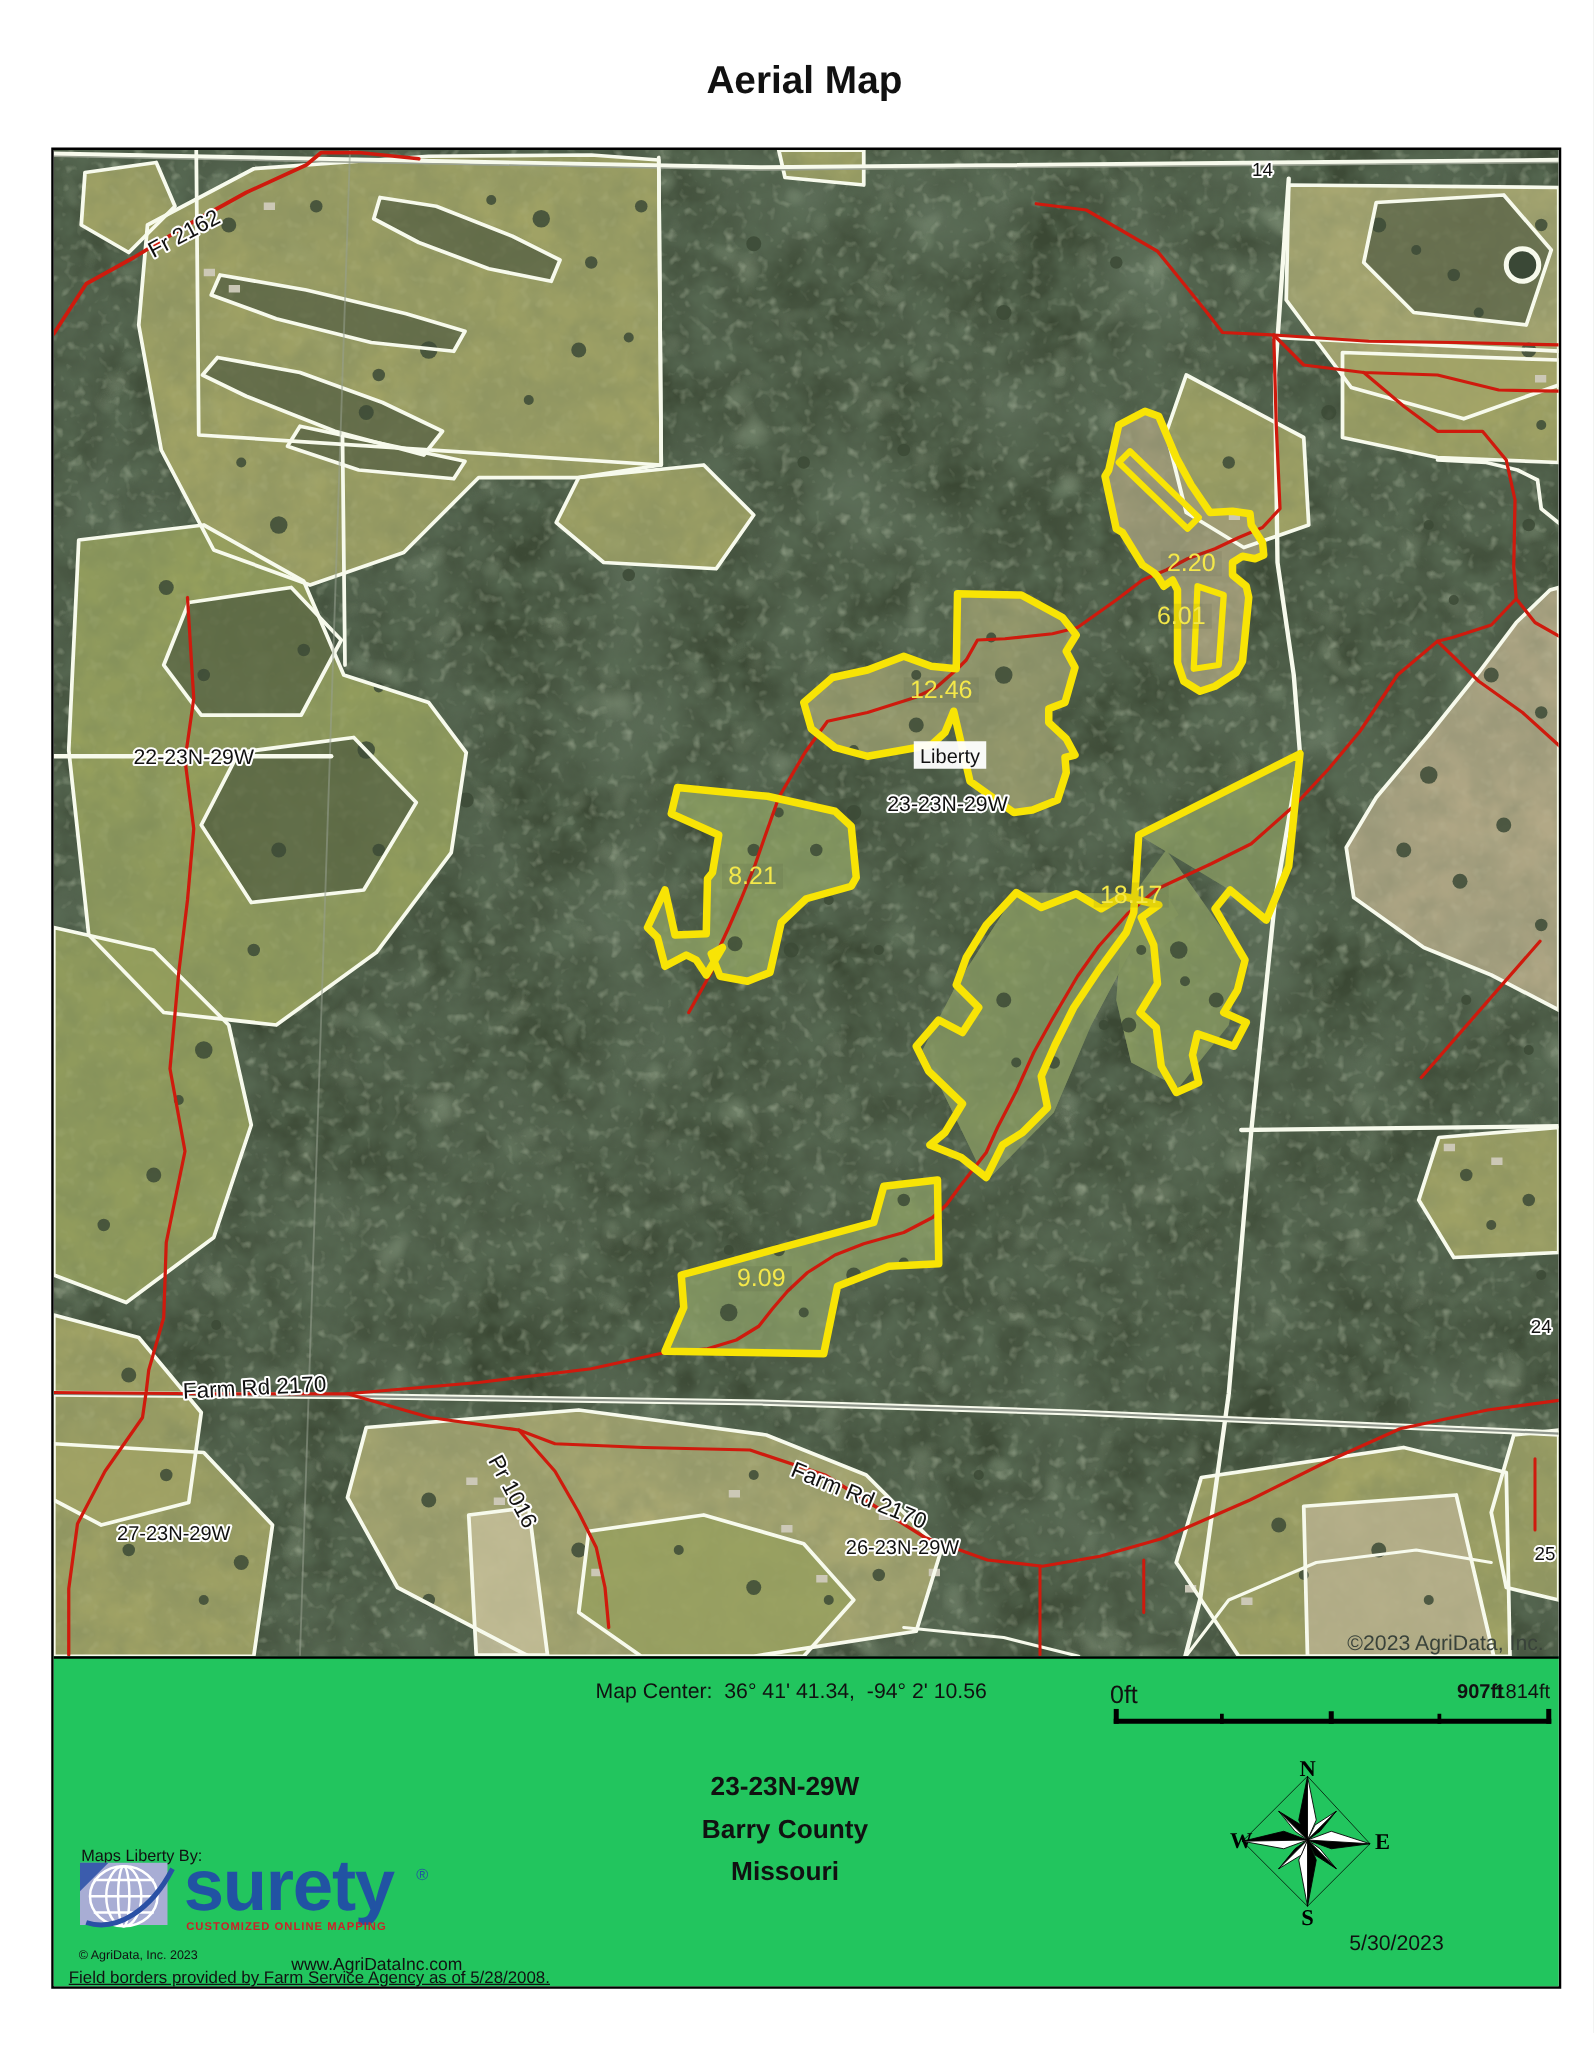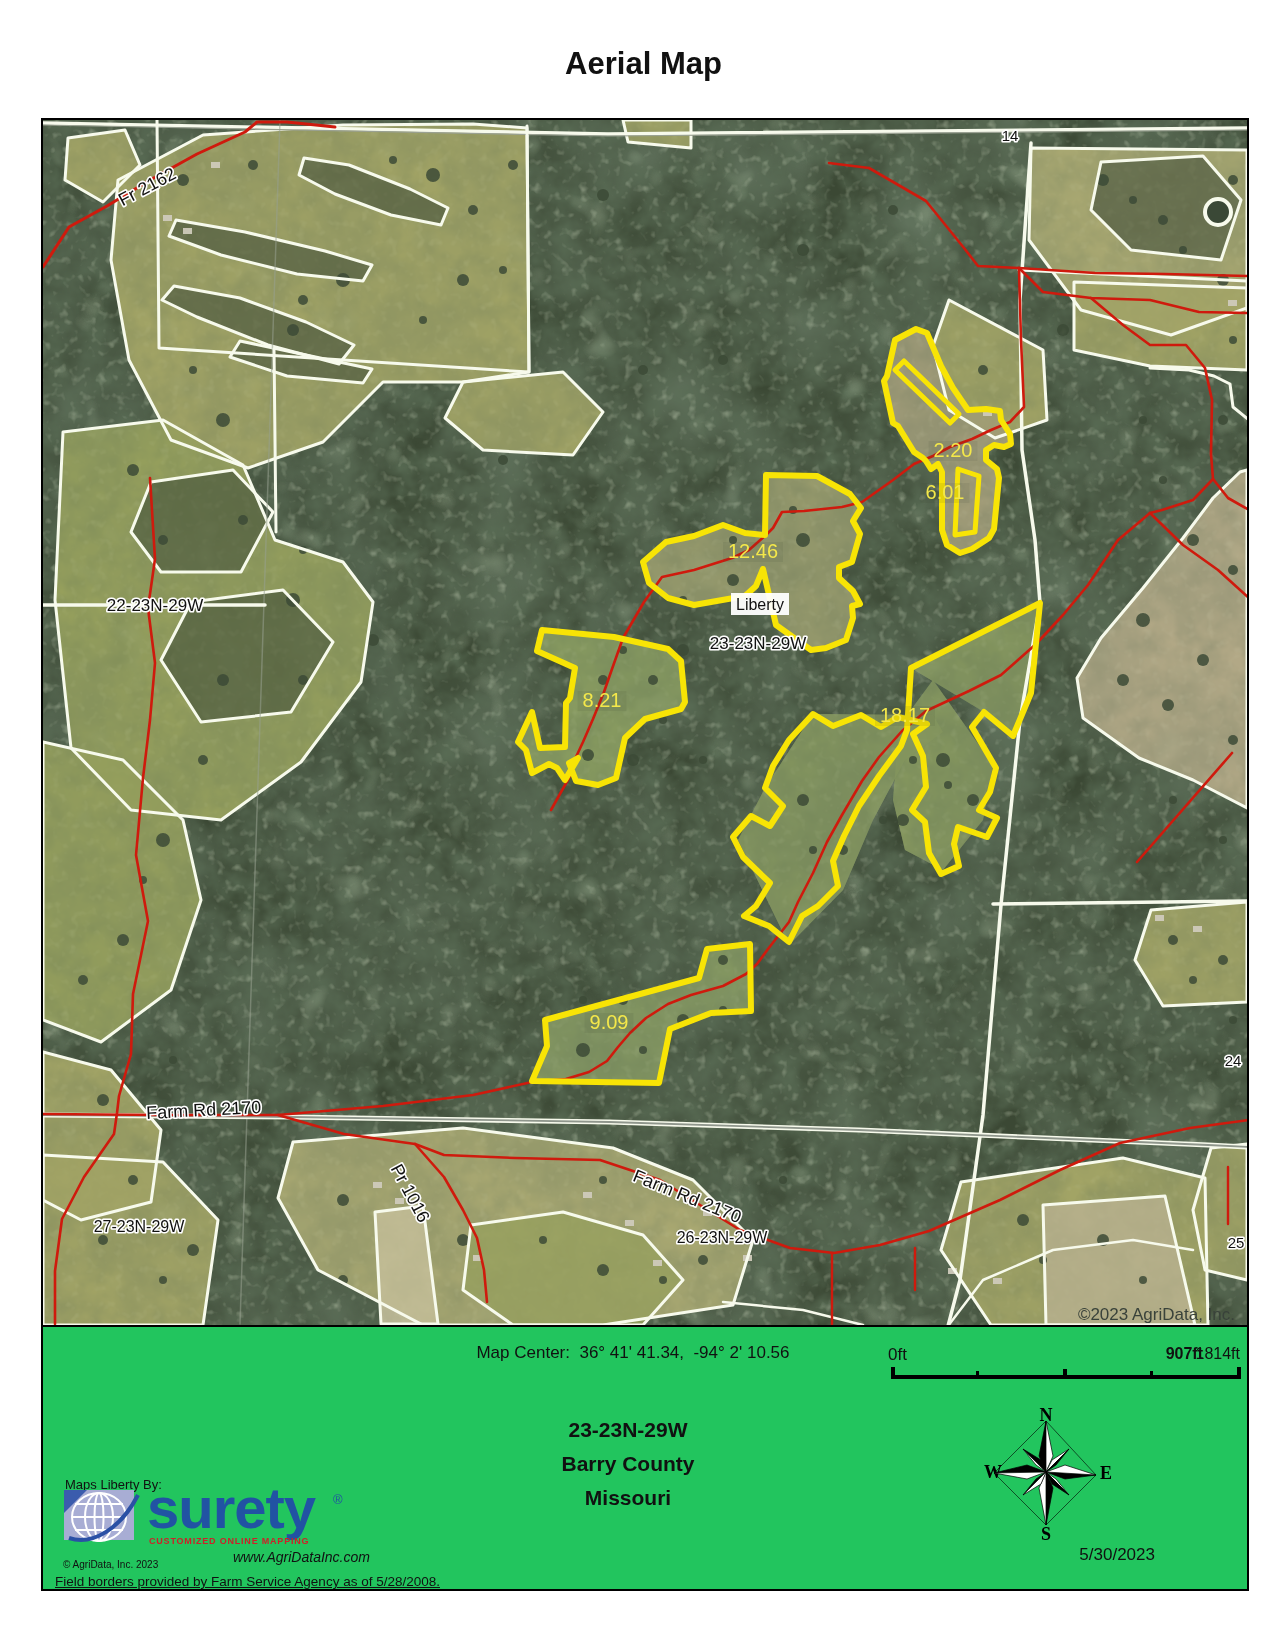--- a/index.html
+++ b/index.html
@@ -315,21 +315,21 @@
 <text x="559" y="587" font-size="20" text-anchor="middle" fill="#f4e84a">8.21</text>
 <rect x="832.0" y="586" width="60.00000000000001" height="20" fill="#3c4434" opacity="0.10"></rect>
 <text x="862" y="602" font-size="20" text-anchor="middle" fill="#f4e84a">18.17</text>
 <rect x="541.6" y="893" width="48.800000000000004" height="20" fill="#3c4434" opacity="0.10"></rect>
 <text x="566" y="909" font-size="20" text-anchor="middle" fill="#f4e84a">9.09</text>
 <text x="1192" y="1200" font-size="17" text-anchor="end" fill="#39423a">©2023 AgriData, Inc.</text>
 </svg>
   </div>
   <div id="footer">
     <div class="ft" style="left:0px;top:16px;width:1180px;text-align:center;font-size:17px;">Map Center:&nbsp; 36° 41' 41.34,&nbsp; -94° 2' 10.56</div>
-    <div class="ft" style="left:845px;top:18px;font-size:17px;text-align:center;">0ft</div>
+    <div class="ft" style="left:845px;top:18px;font-size:20px;text-align:center;">0ft</div>
     <div class="ft" style="left:960px;top:18px;width:200px;text-align:right;font-size:16px;font-weight:bold;">907ft</div>
     <div class="ft" style="left:1115px;top:18px;width:82px;text-align:right;font-size:16px;">1814ft</div>
     <svg class="ft" style="left:840px;top:40px;" width="360" height="20" viewBox="0 0 360 20">
 <rect x="8" y="8" width="350" height="4" fill="#000"></rect>
 <rect x="8" y="0" width="4" height="12" fill="#000"></rect>
 <rect x="93" y="4" width="3" height="8" fill="#000"></rect>
 <rect x="180" y="2" width="4" height="10" fill="#000"></rect>
 <rect x="267" y="4" width="3" height="8" fill="#000"></rect>
 <rect x="354" y="0" width="4" height="12" fill="#000"></rect>
 </svg>
@@ -343,21 +343,21 @@
 <ellipse cx="36" cy="27" rx="14" ry="24"></ellipse>
 <ellipse cx="36" cy="27" rx="4.5" ry="24"></ellipse>
 <path d="M9,27 L63,27 M12,14 L60,14 M12,40 L60,40"></path>
 </g>
 <path d="M6,48 C30,56 58,38 75,5" fill="none" stroke="#2a50a5" stroke-width="4"></path>
 <text x="84" y="38" font-size="58" font-weight="bold" fill="#2153a3" letter-spacing="-1">surety</text>
 <text x="270" y="14" font-size="13" fill="#2153a3">®</text>
 <text x="86" y="54" font-size="9" font-weight="bold" fill="#cc2229" letter-spacing="0.8">CUSTOMIZED ONLINE MAPPING</text>
 </svg>
     <div class="ft" style="left:20px;top:232px;font-size:10px;">© AgriData, Inc. 2023</div>
-    <div class="ft" style="left:190px;top:222px;font-size:14px;font-style:italic;">www.AgriDataInc.com</div>
+    <div class="ft" style="left:190px;top:236px;font-size:14px;">www.AgriDataInc.com</div>
     <svg class="ft" style="left:940px;top:72px;" width="130" height="160" viewBox="0 0 130 160">
 <g font-family="Liberation Serif, serif" font-size="18" font-weight="bold" fill="#000">
 <text x="63" y="22" text-anchor="middle">N</text>
 <text x="63" y="141" text-anchor="middle">S</text>
 <text x="1" y="79" text-anchor="start">W</text>
 <text x="117" y="80" text-anchor="start">E</text>
 </g>
 <g stroke="#000" stroke-width="0.7">
 <polygon points="63,22 56,57 63,73" fill="#000"></polygon>
           <polygon points="63,22 70,57 63,73" fill="#fff"></polygon>

